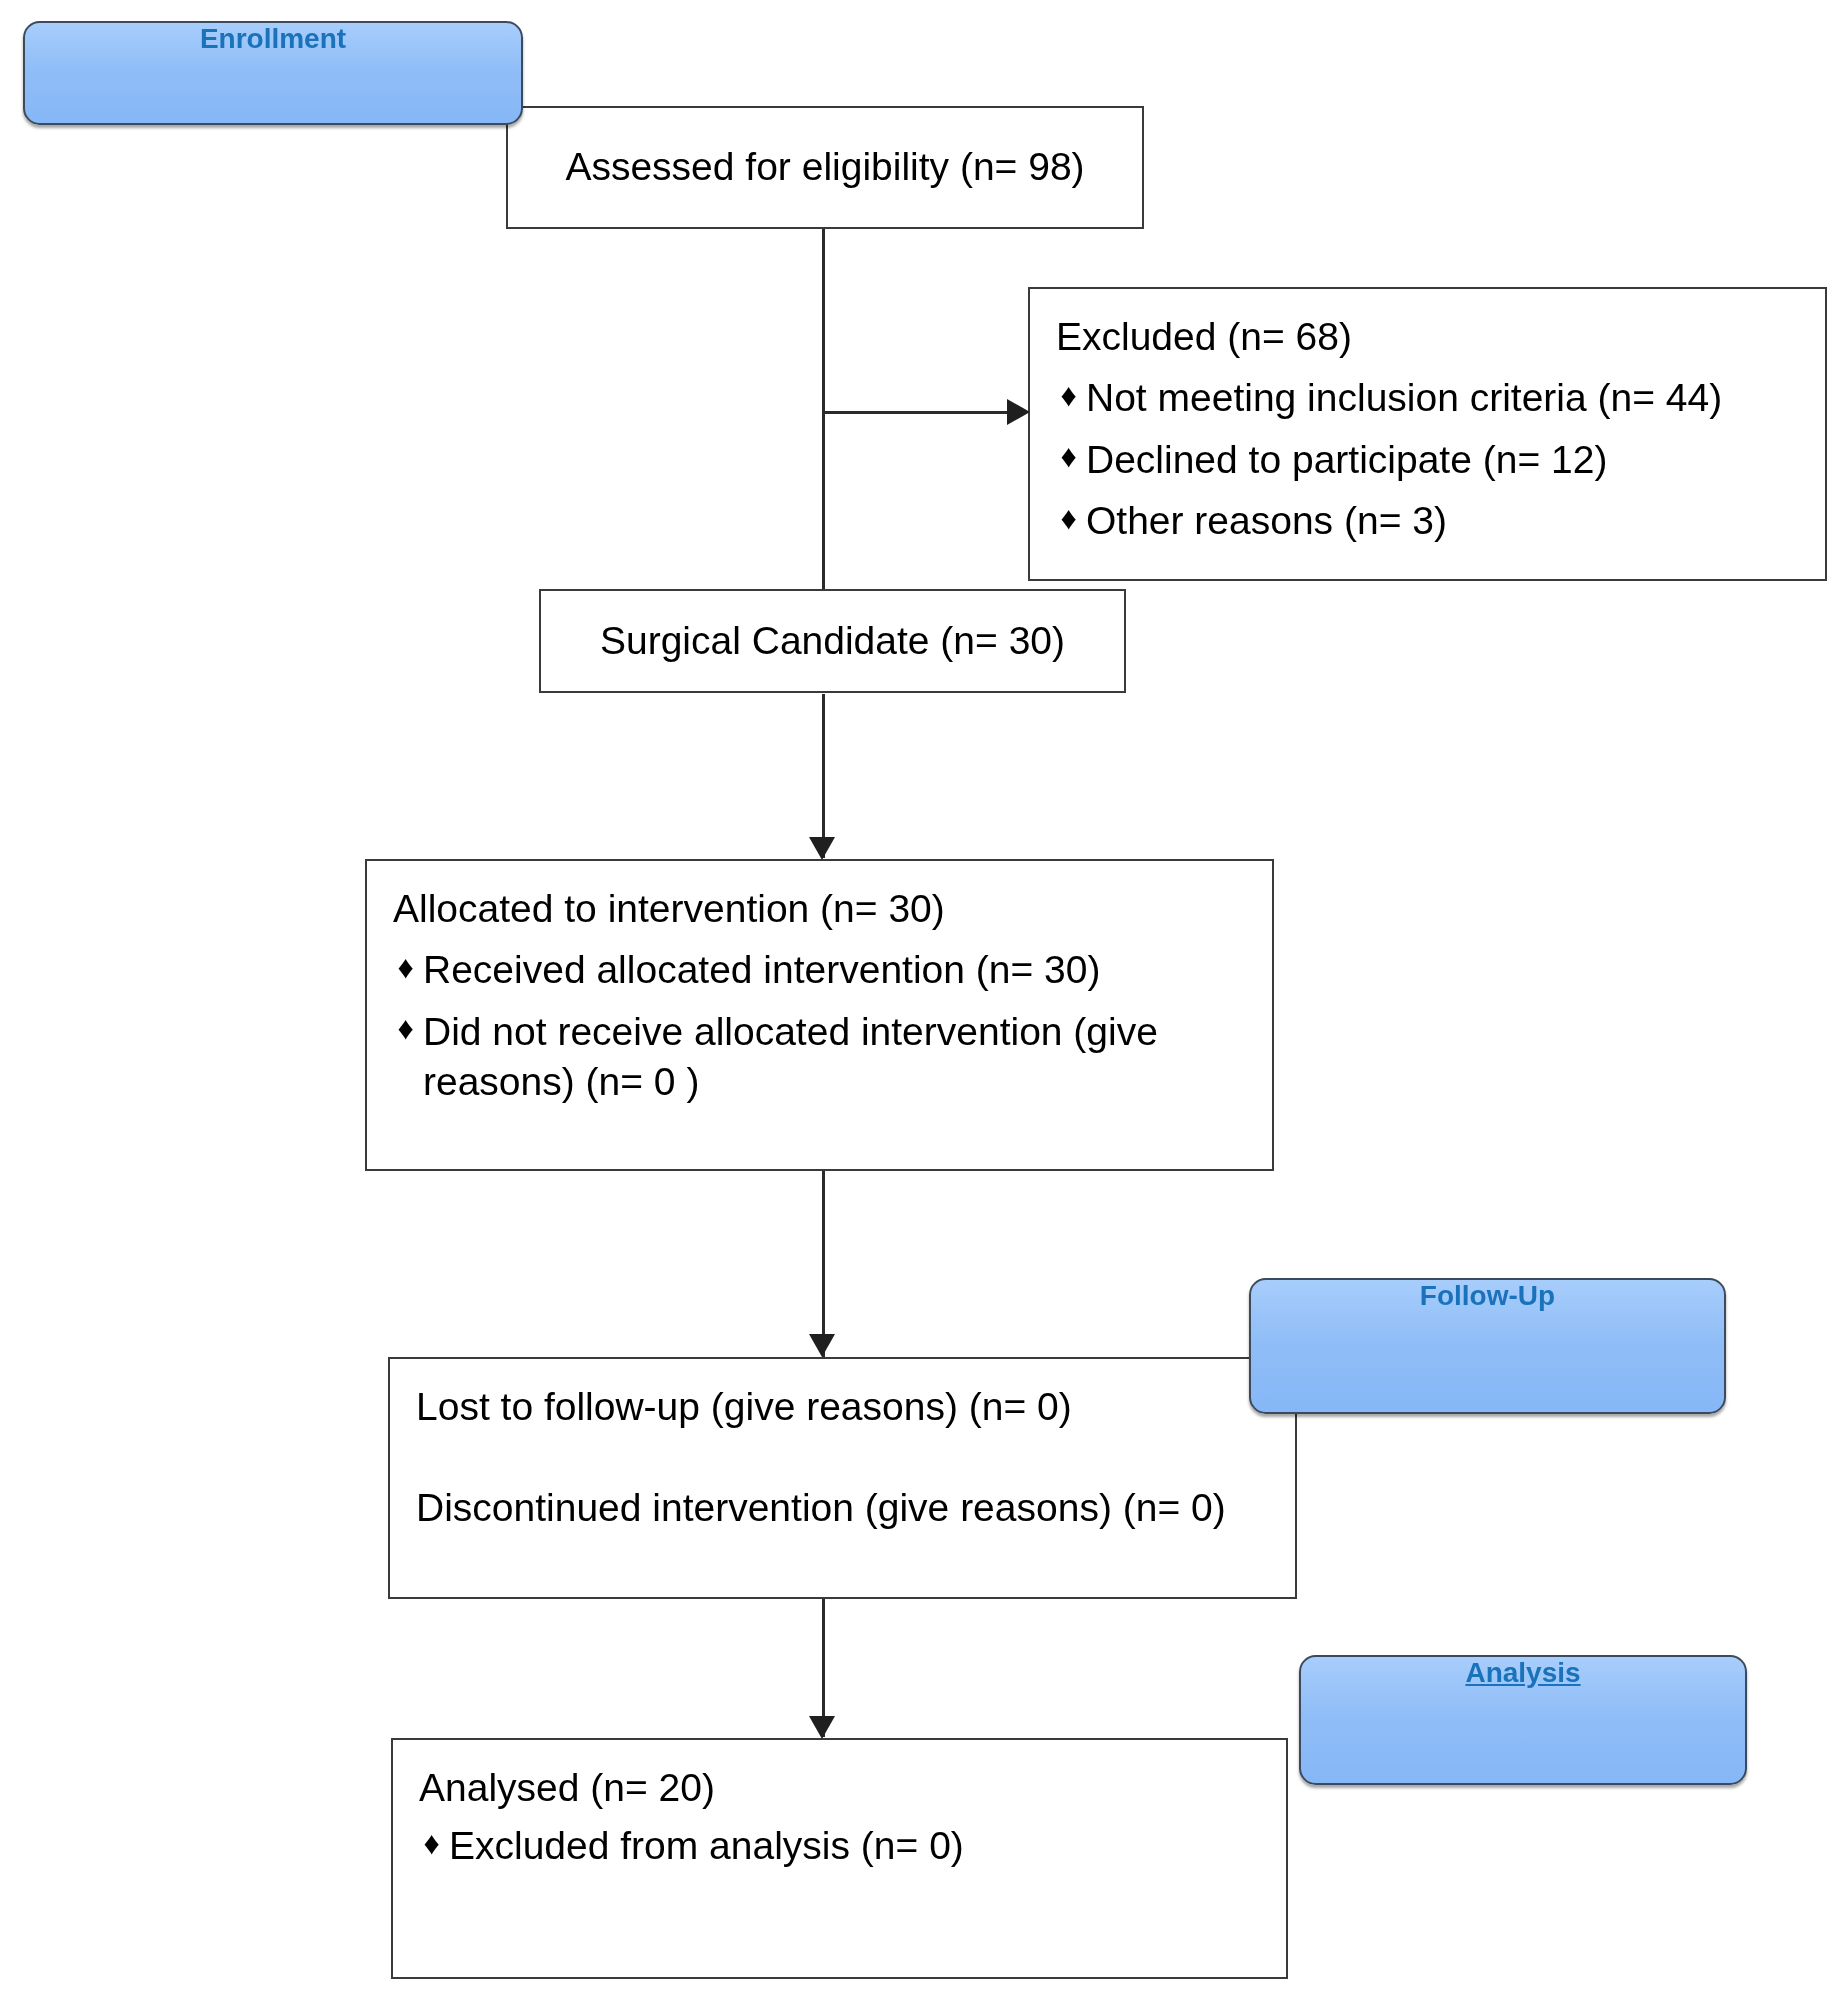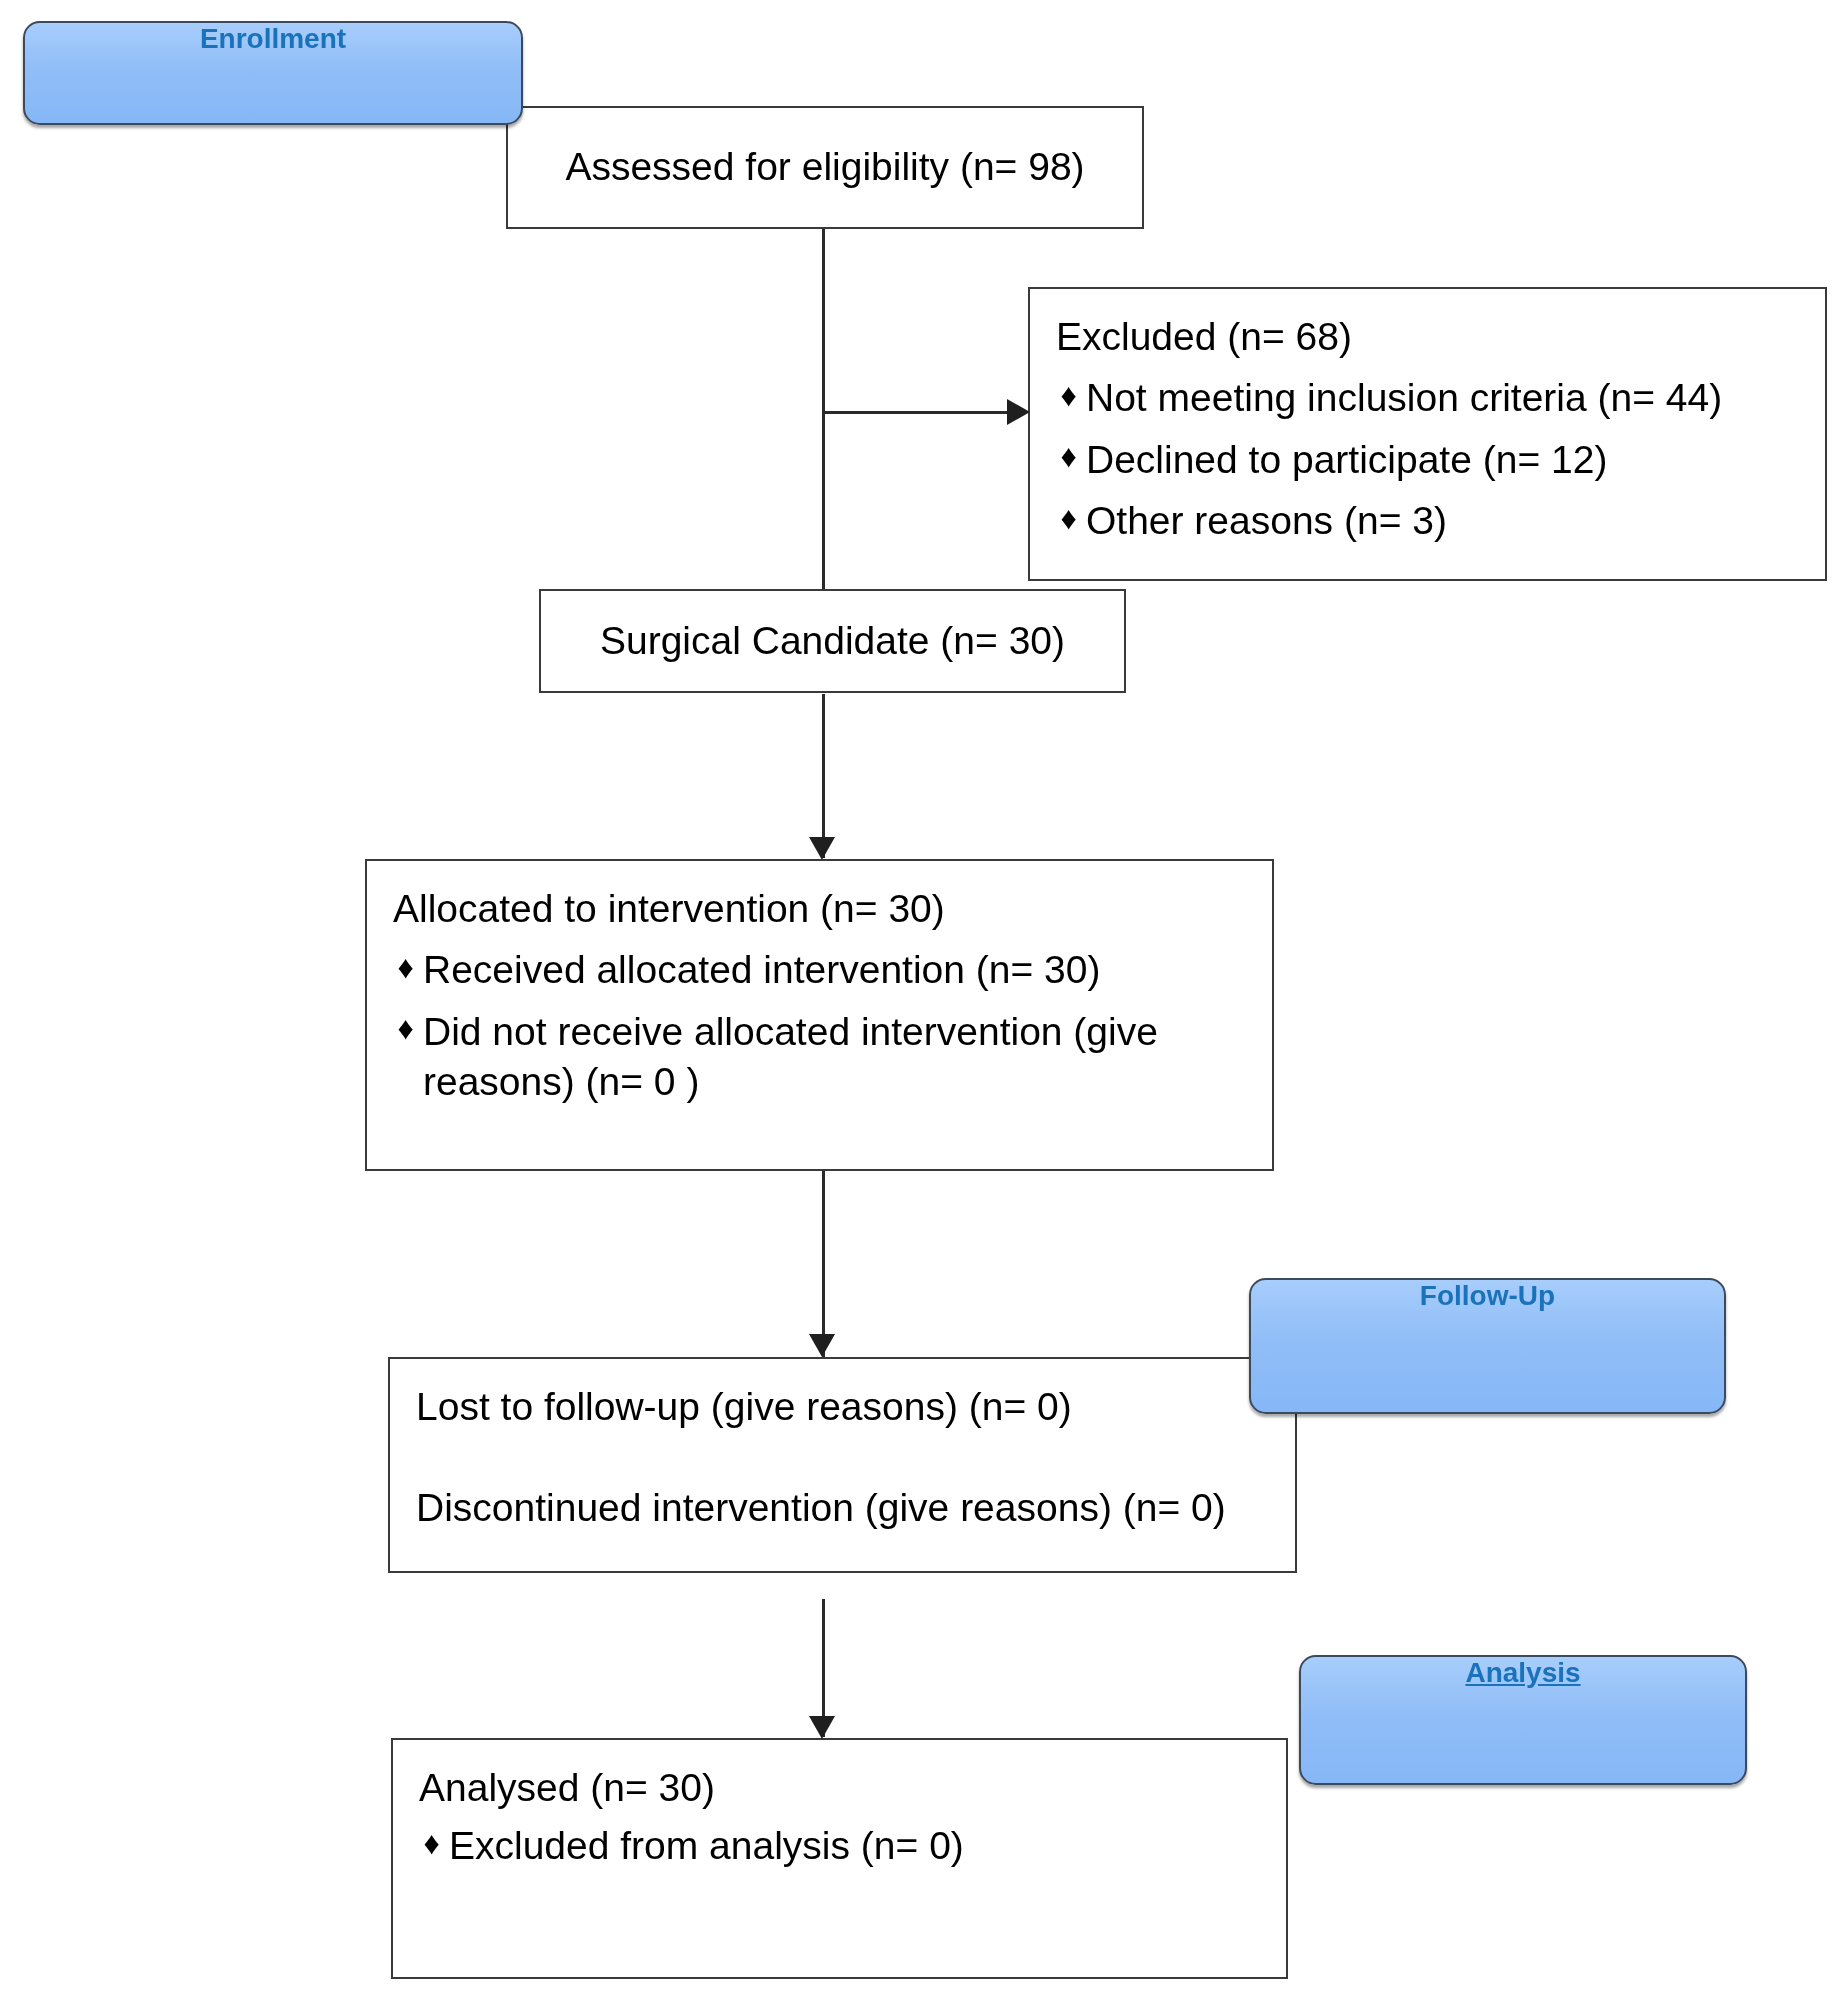--- a/index.html
+++ b/index.html
@@ -168,34 +168,34 @@
     </ul>
   </div>
 
   <div class="vline" style="left:822px; top:1171px; height:186px;"></div>
   <div class="arrow-down" style="left:809px; top:1334px;"></div>
 
   <div class="stage" style="left:1249px; top:1278px; width:477px; height:136px;">
     <span>Follow-Up</span>
   </div>
 
-  <div class="box box-pad" style="left:388px; top:1357px; width:909px; height:216px;">
+  <div class="box box-pad" style="left:388px; top:1357px; width:909px; height:242px;">
     <div class="title-line">Lost to follow-up (give reasons) (n= 0)</div>
     <div class="gap-line">Discontinued intervention (give reasons) (n= 0)</div>
   </div>
 
   <div class="vline" style="left:822px; top:1599px; height:138px;"></div>
   <div class="arrow-down" style="left:809px; top:1716px;"></div>
 
   <div class="stage" style="left:1299px; top:1655px; width:448px; height:130px;text-decoration:underline;">
     <span>Analysis</span>
   </div>
 
   <div class="box box-pad" style="left:391px; top:1738px; width:897px; height:241px;">
-    <div class="title-line">Analysed (n= 30)</div>
+    <div class="title-line">Analysed (n= 20)</div>
     <ul class="blist tight">
       <li>
         <span class="dia">♦</span>
         <span>Excluded from analysis (n= 0)</span>
       </li>
     </ul>
   </div>
 
 </div>
 

